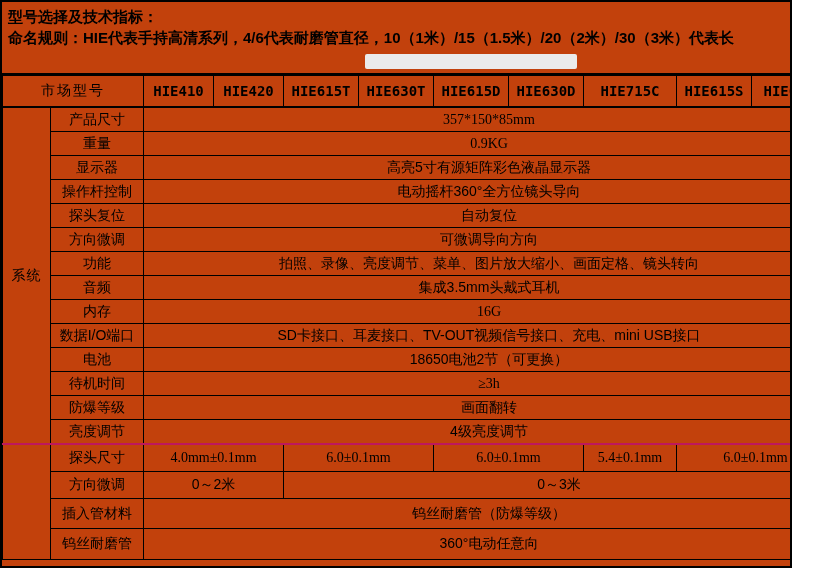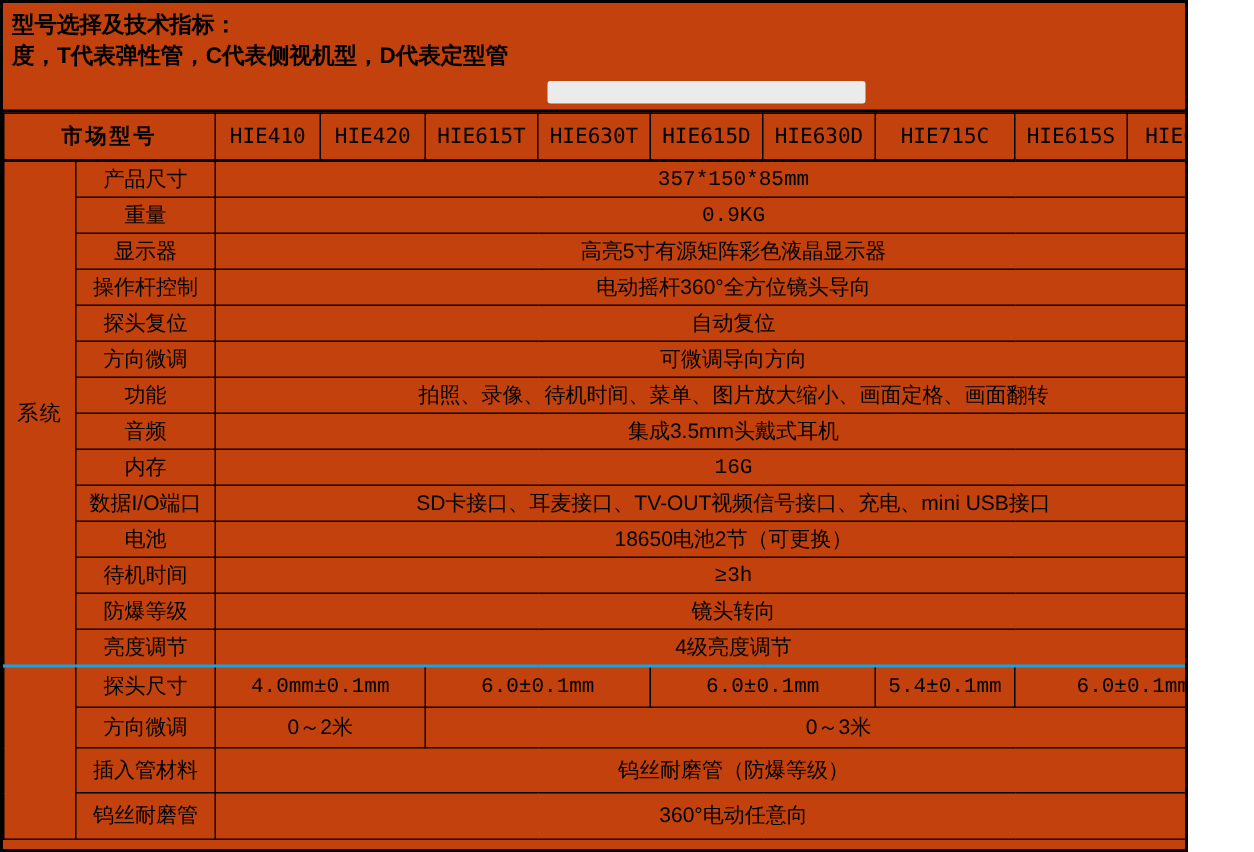--- a/index.html
+++ b/index.html
@@ -41,47 +41,47 @@
   table.spec td {
     border: 1px solid #000;
     text-align: center;
     vertical-align: middle;
     padding: 0 2px;
     overflow: hidden;
     white-space: nowrap;
     font-size: 14px;
   }
   tr.hdr td { height: 30px; border-bottom: 2px solid #000; }
-  td.hdr-label { font-size: 15px; font-weight: bold; letter-spacing: 2px; }
+  td.hdr-label { font-size: 15px; font-weight: normal; letter-spacing: 2px; }
   td.model {
     font-family: "DejaVu Sans Mono", "Liberation Mono", monospace;
-    font-weight: normal;
+    font-weight: bold;
     font-size: 13px;
   }
   tr.sys td { height: 23px; }
   td.group-cell { font-size: 14px; letter-spacing: 1px; }
   td.lbl { font-size: 14px; }
   td.val { font-size: 14px; }
   td.val-mono, td.probe-val {
-    font-family: Liberation Mono, monospace;
+    font-family: Liberation Serif, serif;
     font-size: 13px;
   }
-  tr.probe-first td { border-top: 2px solid #0ea5e9; }
+  tr.probe-first td { border-top: 2px solid #be185d; }
   tr.probe td { height: 26px; }
   tr.tube td { height: 29px; }
   tr.lens td { height: 30px; }
 </style>
 </head>
 <body>
 
 <div class="sheet">
 
   <div class="title-block">
     <div>型号选择及技术指标：</div>
-    <div>度，T代表弹性管，C代表侧视机型，D代表定型管</div>
+    <div>命名规则：HIE代表手持高清系列，4/6代表耐磨管直径，10（1米）/15（1.5米）/20（2米）/30（3米）代表长</div>
   </div>
   <div class="wm-smudge"></div>
 
   <table class="spec">
     <colgroup>
       <col style="width:48px">
         <col style="width:93px">
       <col style="width:70px">
         <col style="width:70px">
       <col style="width:75px">
@@ -127,21 +127,21 @@
     <tr class="sys">
       <td class="lbl">探头复位</td>
       <td class="val" colspan="9">自动复位</td>
     </tr>
     <tr class="sys">
       <td class="lbl">方向微调</td>
       <td class="val" colspan="9">可微调导向方向</td>
     </tr>
     <tr class="sys">
       <td class="lbl">功能</td>
-      <td class="val" colspan="9">拍照、录像、待机时间、菜单、图片放大缩小、画面定格、画面翻转</td>
+      <td class="val" colspan="9">拍照、录像、亮度调节、菜单、图片放大缩小、画面定格、镜头转向</td>
     </tr>
     <tr class="sys">
       <td class="lbl">音频</td>
       <td class="val" colspan="9">集成3.5mm头戴式耳机</td>
     </tr>
     <tr class="sys">
       <td class="lbl">内存</td>
       <td class="val val-mono" colspan="9">16G</td>
     </tr>
     <tr class="sys">
@@ -151,21 +151,21 @@
     <tr class="sys">
       <td class="lbl">电池</td>
       <td class="val" colspan="9">18650电池2节（可更换）</td>
     </tr>
     <tr class="sys">
       <td class="lbl">待机时间</td>
       <td class="val val-mono" colspan="9">≥3h</td>
     </tr>
     <tr class="sys">
       <td class="lbl">防爆等级</td>
-      <td class="val" colspan="9">镜头转向</td>
+      <td class="val" colspan="9">画面翻转</td>
     </tr>
     <tr class="sys">
       <td class="lbl">亮度调节</td>
       <td class="val" colspan="9">4级亮度调节</td>
     </tr>
 
     <tr class="probe probe-first">
       <td class="group-cell" rowspan="4"></td>
       <td class="lbl">探头尺寸</td>
       <td class="probe-val" colspan="2">4.0mm±0.1mm</td>

